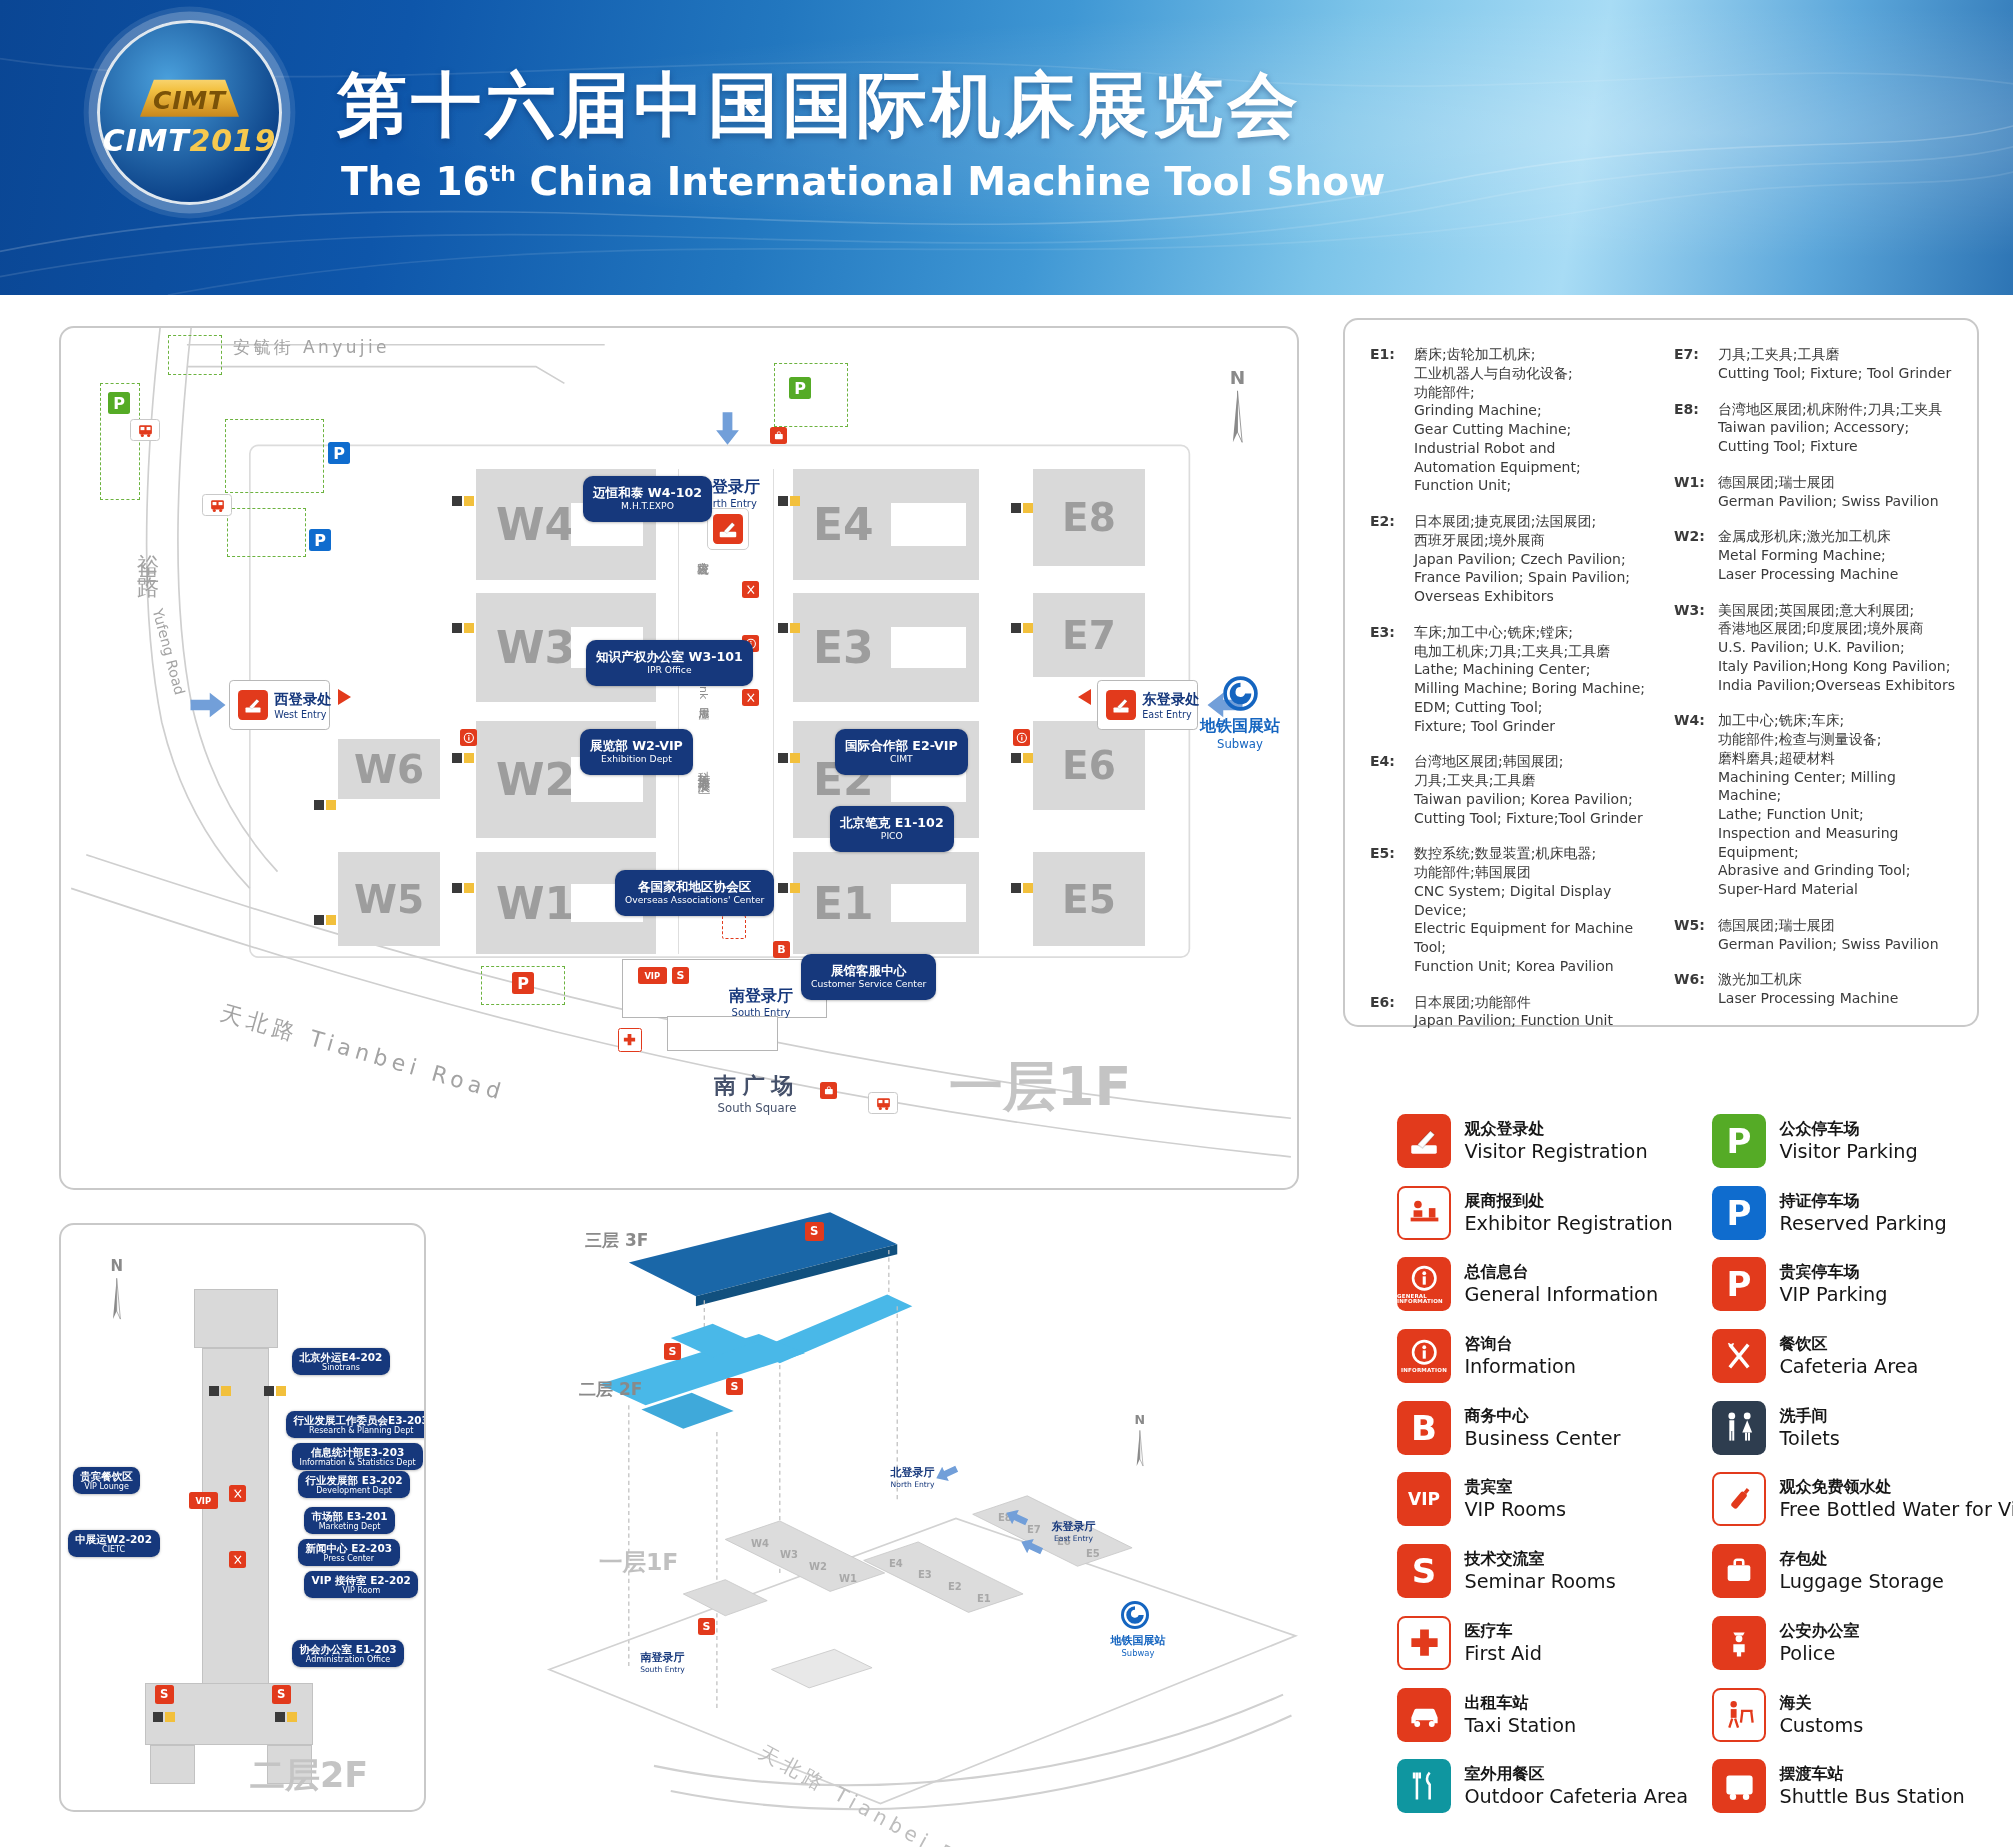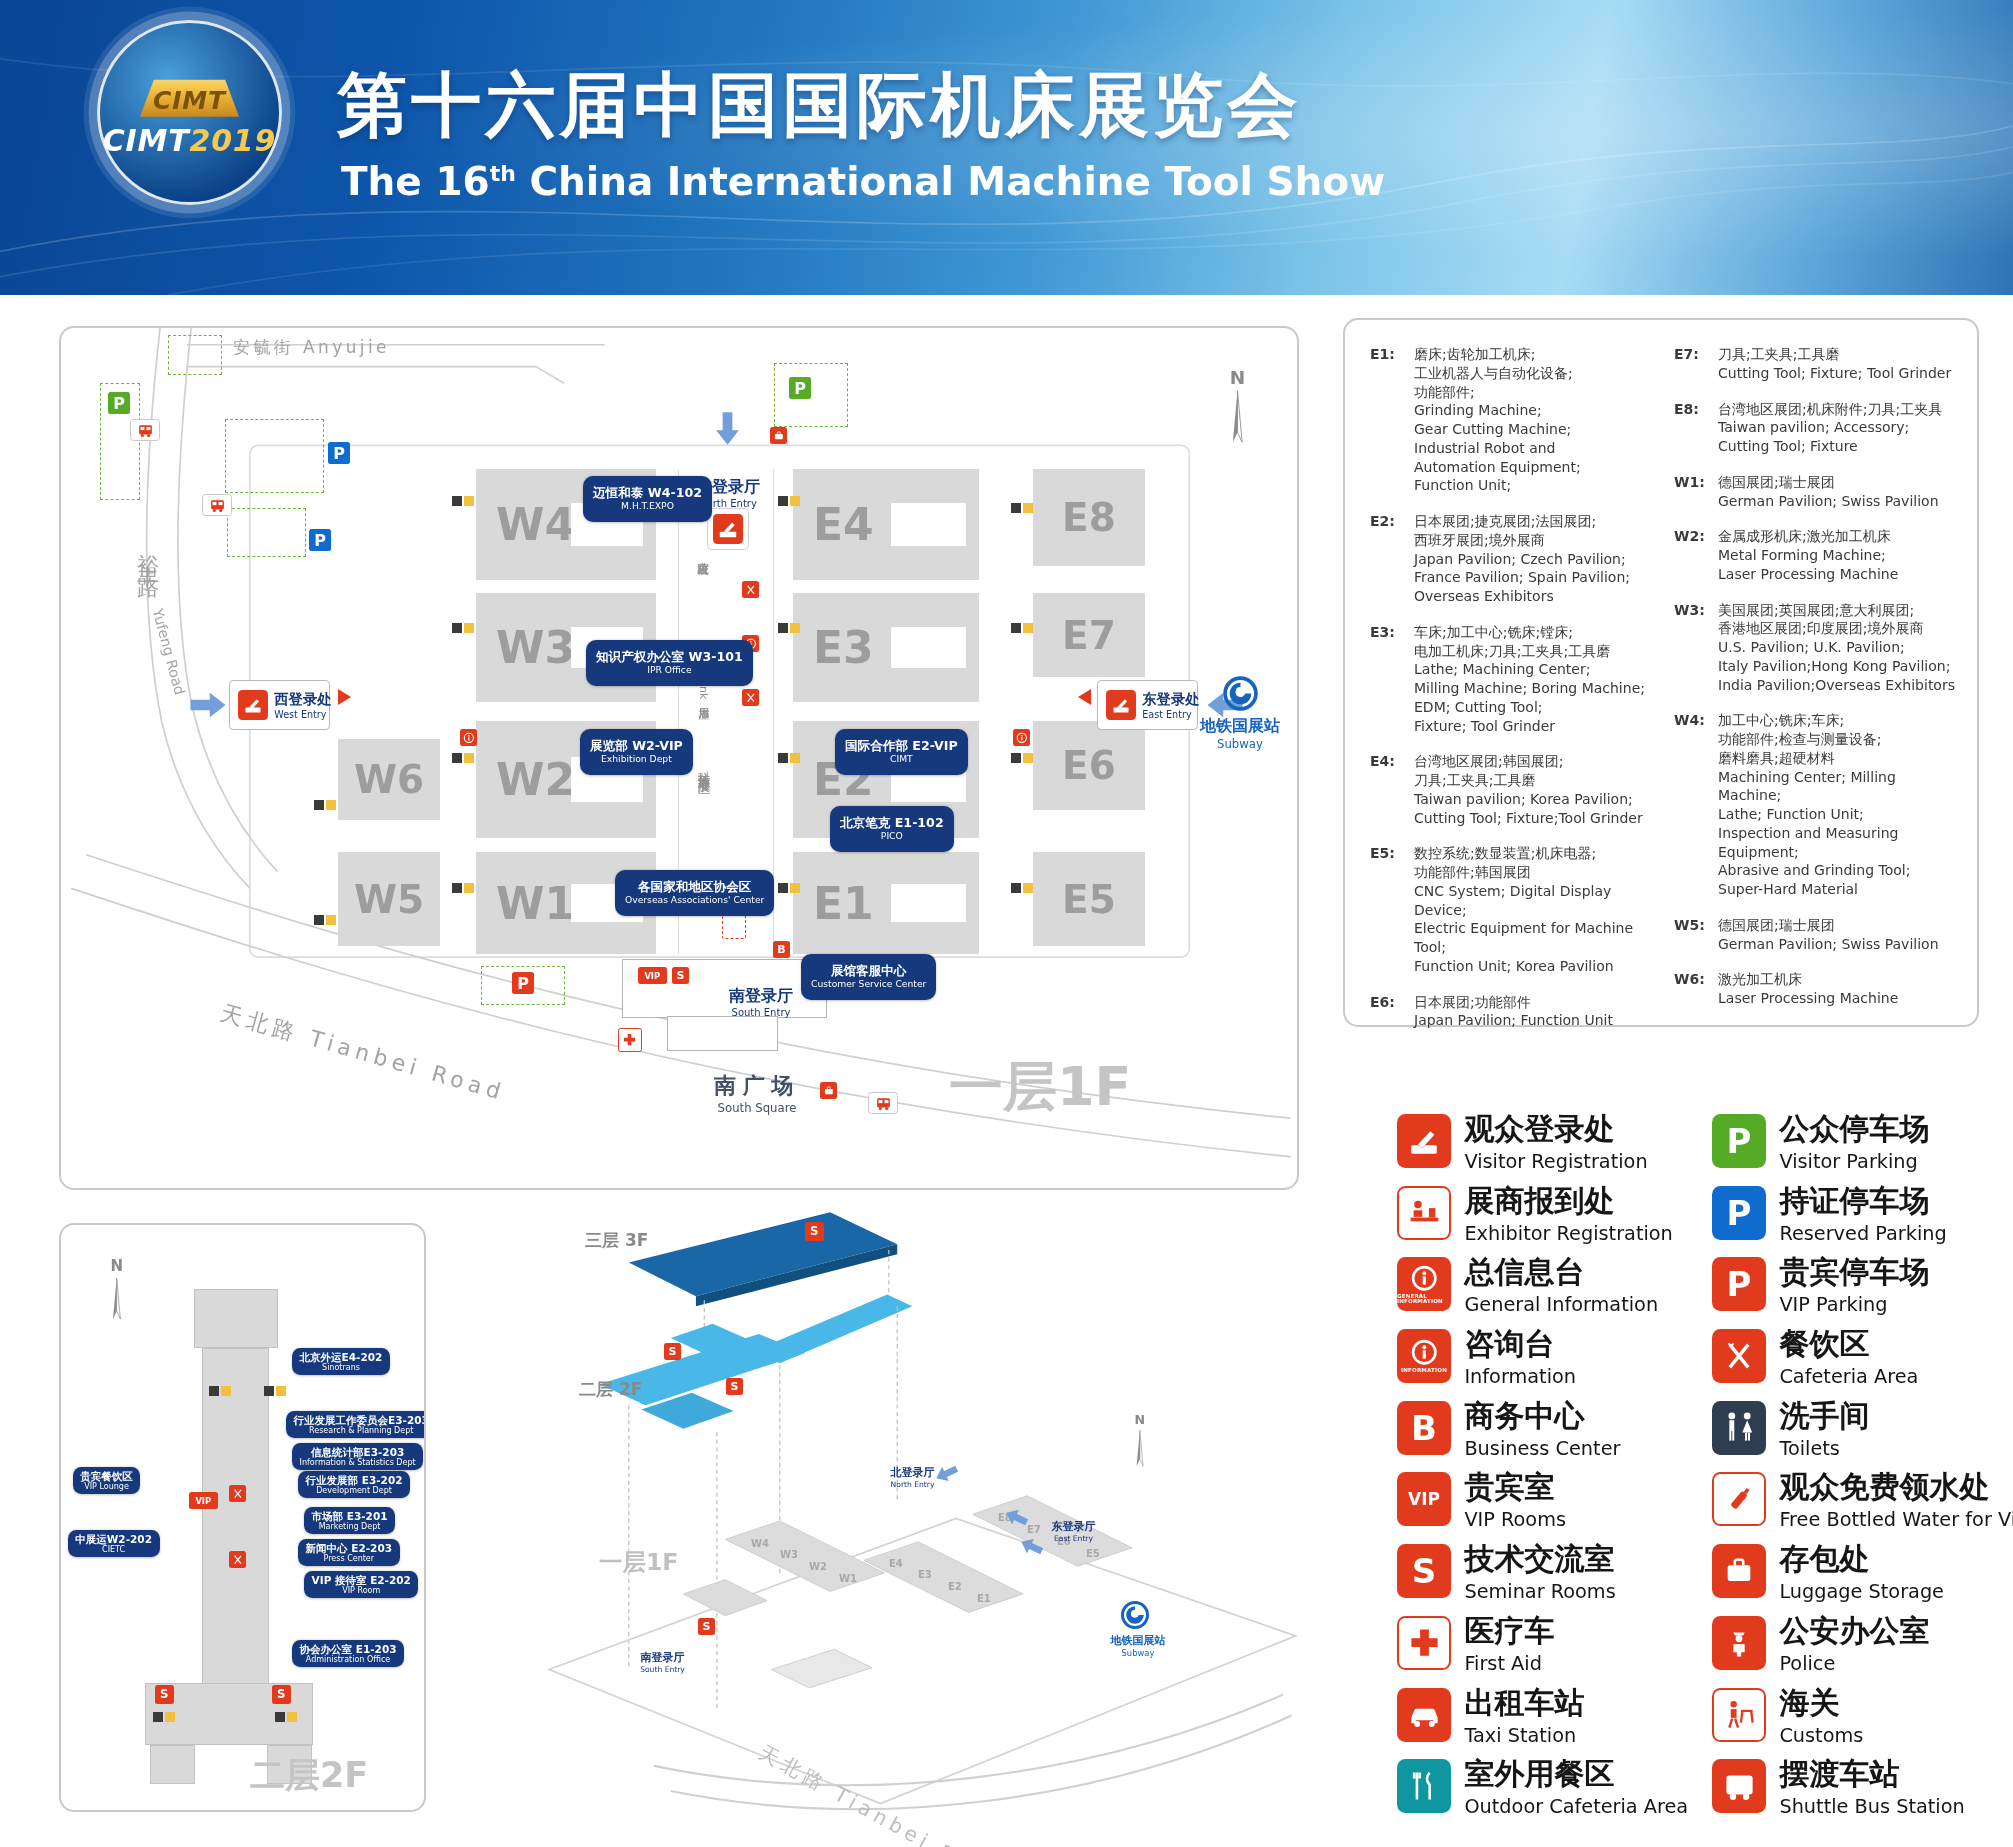--- a/index.html
+++ b/index.html
@@ -84,21 +84,21 @@
 .tile{width:54px;height:54px;border-radius:8.4px;display:flex;flex-direction:column;align-items:center;justify-content:center;margin-right:13.4px;flex:none;font-weight:bold;line-height:1}
 .t-red{background:#e23a1c;color:#fff}
 .t-green{background:#55ab26;color:#fff}
 .t-blue{background:#0f6cce;color:#fff}
 .t-teal{background:#0f96a0;color:#fff}
 .t-dark{background:#2e3d4f;color:#fff}
 .t-white{background:#fff;border:2.5px solid #e23a1c;color:#e23a1c}
 .tile .big{font-size:34px}
 .tile .vip{font-size:17px}
 .tile .cap{font-size:5.5px;letter-spacing:0.2px;margin-top:1.7px;font-weight:bold}
-.lg-zh{font-size:30px;color:#161616;font-weight:bold}
+.lg-zh{font-size:16px;color:#161616;font-weight:bold}
 .lg-en{font-size:19.3px;color:#161616;white-space:nowrap}
 
 .bpart{position:absolute;background:#d9d9d9;border:0.8px solid #c2c2c2;z-index:2}
 
 .iso-hall{position:absolute;color:#a8a8a8;font-size:10px;font-weight:bold;z-index:3}
 .iso-lbl{position:absolute;color:#8a8a8a;font-weight:bold;z-index:3;white-space:nowrap}
 svg.ic{display:block}
 </style>
 </head>
 <body>
@@ -263,21 +263,21 @@
       <i class="notch"></i>
     </div>
   <div class="hall" style="left:415px;top:393px;width:180px;height:117px">
       <span>W2</span>
       <i class="notch"></i>
     </div>
   <div class="hall" style="left:415px;top:524px;width:180px;height:102px">
       <span>W1</span>
       <i class="notch"></i>
     </div>
-  <div class="hall small" style="left:277px;top:411px;width:102px;height:81px">
+  <div class="hall small" style="left:277px;top:411px;width:102px;height:60px">
       <span>W6</span>
     </div>
   <div class="hall small" style="left:277px;top:524px;width:102px;height:94px">
       <span>W5</span>
     </div>
 
   <div class="hall" style="left:732px;top:141px;width:186px;height:111px">
       <span>E4</span>
       <i class="notch"></i>
     </div>

